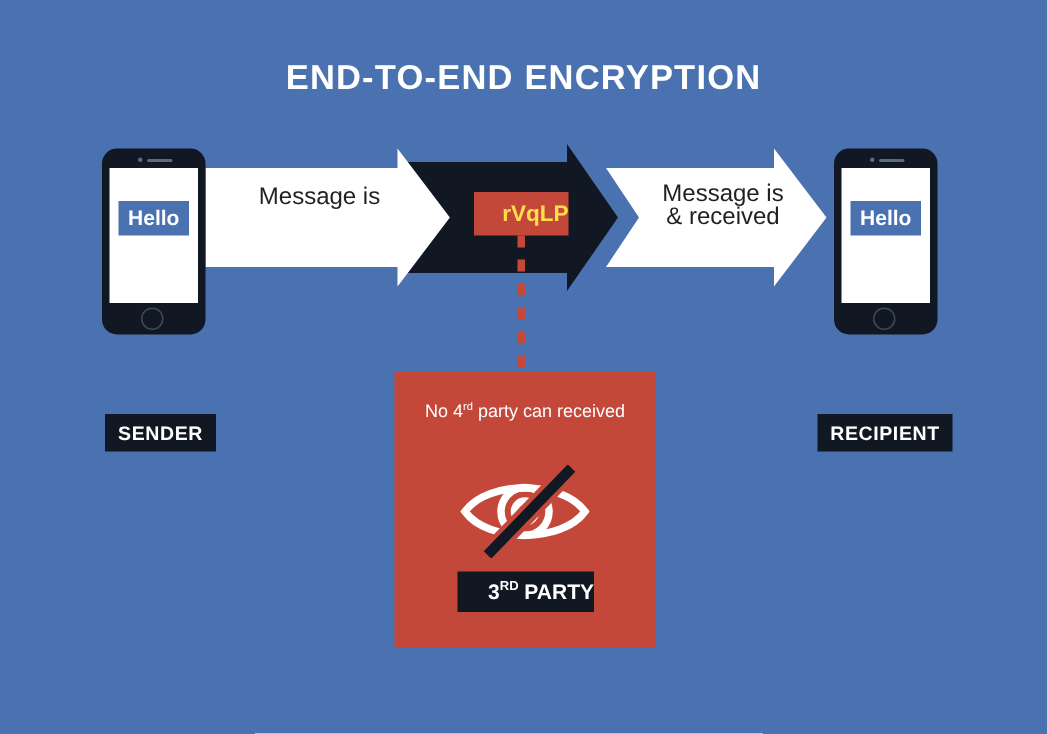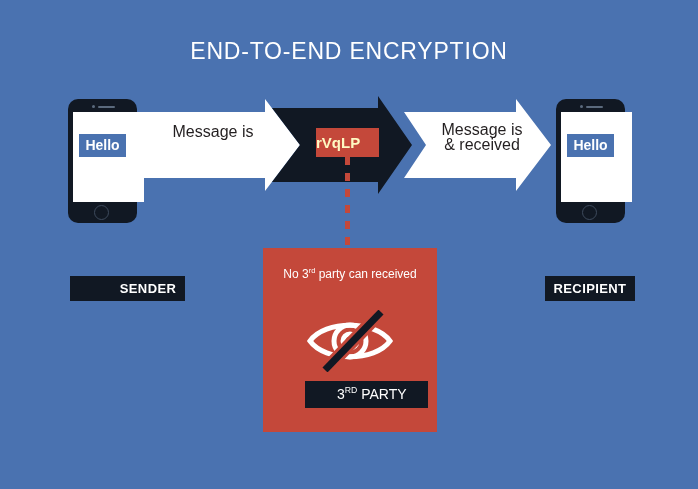--- a/index.html
+++ b/index.html
@@ -18,21 +18,21 @@
     background: #4a72b0;
   }
   #title {
     position: absolute;
     left: 0;
     top: 38px;
     width: 698px;
     text-align: center;
     color: #ffffff;
     font-size: 23px;
-    font-weight: normal;
+    font-weight: bold;
     letter-spacing: 0.8px;
   }
 
   
   .phone {
     position: absolute;
     top: 99px;
     width: 69px;
     height: 124px;
     background: #111823;
@@ -58,21 +58,20 @@
     border-radius: 2px;
     background: #5b6a7d;
   }
   .phone-screen {
     position: absolute;
     left: 5px;
     top: 13px;
     width: 59px;
     height: 90px;
     background: #ffffff;
-    padding-left: 12px;
   }
   .bubble {
     position: absolute;
     left: 6px;
     top: 22px;
     width: 47px;
     height: 23px;
     background: #4a72b0;
     color: #ffffff;
     font-size: 14px;
@@ -110,25 +109,25 @@
   #label-right { left: 430px; top: 122px; width: 104px; }
 
   
   #cipher {
     position: absolute;
     left: 316px;
     top: 128px;
     width: 63px;
     height: 29px;
     background: #c4483a;
-    color: #fef9c3;
+    color: #fde047;
     font-size: 15px;
     font-weight: bold;
     line-height: 29px;
-    text-align: left;
+    text-align: right;
   }
 
   
   #dashes {
     position: absolute;
     left: 345px;
     top: 157px;
     width: 5px;
     height: 92px;
   }
@@ -168,44 +167,43 @@
   }
   #party-badge {
     position: absolute;
     left: 42px;
     top: 133px;
     width: 91px;
     height: 27px;
     background: #111823;
     color: #ffffff;
     font-size: 14px;
-    font-weight: normal;
+    font-weight: bold;
     line-height: 27px;
-    text-align: left;
-    padding-left: 32px;
+    text-align: right;
   }
   sup {
     font-size: 0.62em;
     vertical-align: super;
     line-height: 0;
   }
 
   
   .endpoint {
     position: absolute;
     height: 25px;
     background: #111823;
     color: #ffffff;
     font-size: 13px;
     font-weight: bold;
     line-height: 25px;
     text-align: center;
     letter-spacing: 0.4px;
   }
-  #sender-badge    { left: 70px;  top: 276px; width: 74px; padding-left: 41px; }
+  #sender-badge    { left: 70px;  top: 276px; width: 74px; }
   #recipient-badge { left: 545px; top: 276px; width: 90px; }
 </style>
 </head>
 <body>
 
 <div id="stage">
 
   <div id="title">END-TO-END ENCRYPTION</div>
 
   <svg class="arrow-svg" width="698" height="489">
@@ -250,21 +248,21 @@
     <i></i>
     <i></i>
     <i></i>
     <i></i>
     <i></i>
     <i></i>
   </div>
 
   <div id="panel">
     <div id="panel-text">
-      <div><span>No 3</span><sup>rd</sup><span> party can received</span></div>
+      <div><span>No 4</span><sup>rd</sup><span> party can received</span></div>
     </div>
 
     <div id="eye-wrap">
       <svg width="90" height="62" viewBox="0 0 90 62">
         <path d="M5 31 C20 10, 70 10, 85 31 C70 52, 20 52, 5 31 Z" fill="none" stroke="#ffffff" stroke-width="5"></path>
         <circle cx="45" cy="31" r="16" fill="none" stroke="#ffffff" stroke-width="5"></circle>
         <circle cx="45" cy="31" r="7" fill="none" stroke="#ffffff" stroke-width="5"></circle>
         <line x1="20" y1="60" x2="76" y2="2" stroke="#c4483a" stroke-width="13"></line>
         <line x1="20" y1="60" x2="76" y2="2" stroke="#111823" stroke-width="7"></line>
       </svg>

